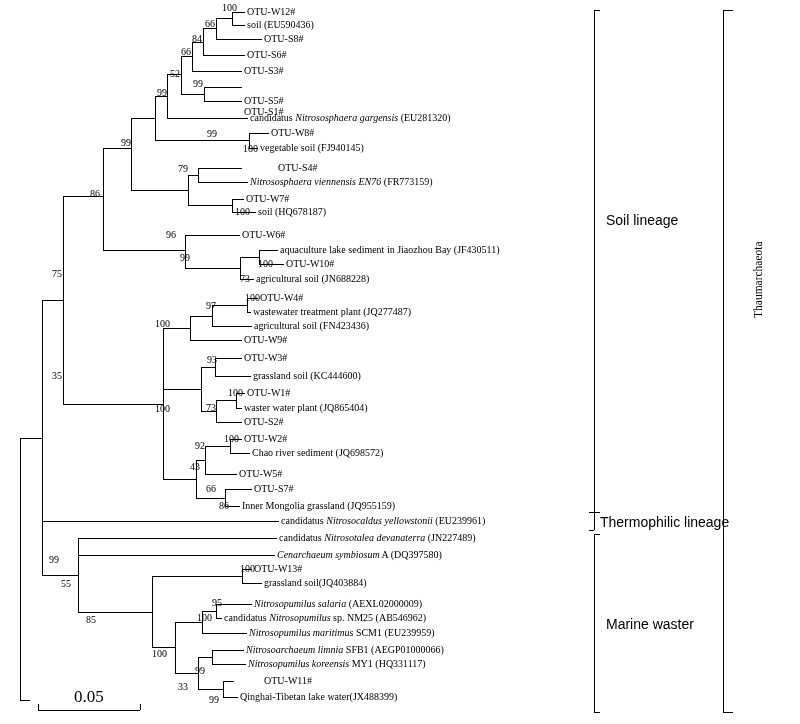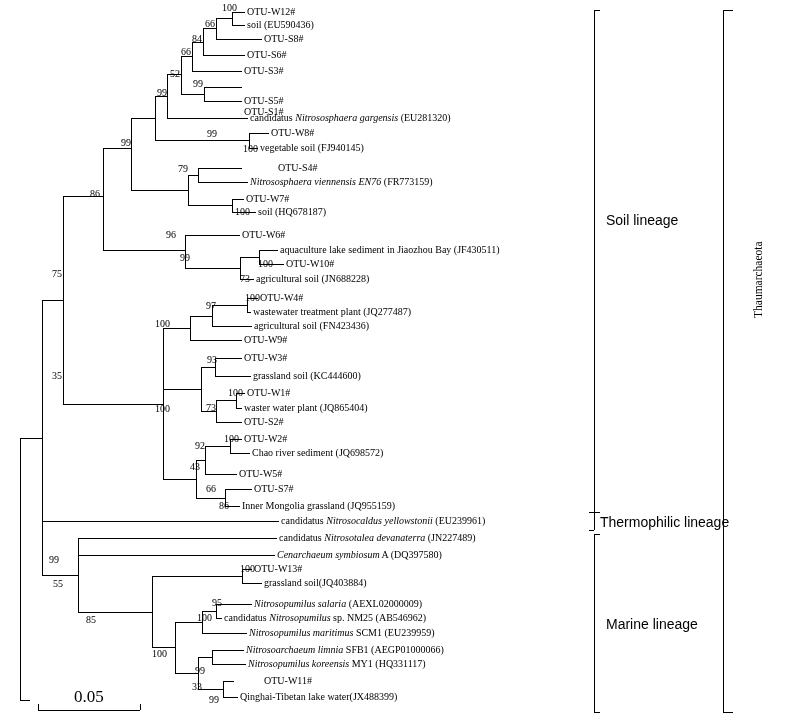--- a/index.html
+++ b/index.html
@@ -332,31 +332,31 @@
   <div class="boot" style="left:228px; top:387px;">100</div>
   <div class="boot" style="left:155px; top:403px;">100</div>
   <div class="boot" style="left:206px; top:402px;">73</div>
   <div class="boot" style="left:52px;  top:370px;">35</div>
   <div class="boot" style="left:195px; top:440px;">92</div>
   <div class="boot" style="left:224px; top:433px;">100</div>
   <div class="boot" style="left:190px; top:461px;">43</div>
   <div class="boot" style="left:206px; top:483px;">66</div>
   <div class="boot" style="left:219px; top:500px;">86</div>
   <div class="boot" style="left:49px;  top:554px;">99</div>
-  <div class="boot" style="left:41px;  top:578px;padding-left:12px;">55</div>
+  <div class="boot" style="left:49px;  top:578px;padding-left:12px;">55</div>
   <div class="boot" style="left:240px; top:563px;">100</div>
   <div class="boot" style="left:86px;  top:614px;">85</div>
   <div class="boot" style="left:212px; top:597px;">95</div>
   <div class="boot" style="left:197px; top:612px;">100</div>
   <div class="boot" style="left:152px; top:648px;">100</div>
   <div class="boot" style="left:195px; top:665px;">99</div>
-  <div class="boot" style="left:192px; top:681px;text-align:right;">33</div>
+  <div class="boot" style="left:178px; top:681px;text-align:right;">33</div>
   <div class="boot" style="left:209px; top:694px;">99</div>
 
   <div class="grp" style="left:606px; top:212px;">Soil lineage</div>
   <div class="grp" style="left:600px; top:514px;">Thermophilic lineage</div>
-  <div class="grp" style="left:606px; top:616px;">Marine lineage</div>
+  <div class="grp" style="left:606px; top:616px;">Marine waster</div>
 
   <div class="vert-label" style="left:752px; top:318px; transform: rotate(-90deg);">Thaumarchaeota</div>
 
   <div class="scale-text" style="left:74px; top:687px;">0.05</div>
 
 </div>
 
 </body></html>

